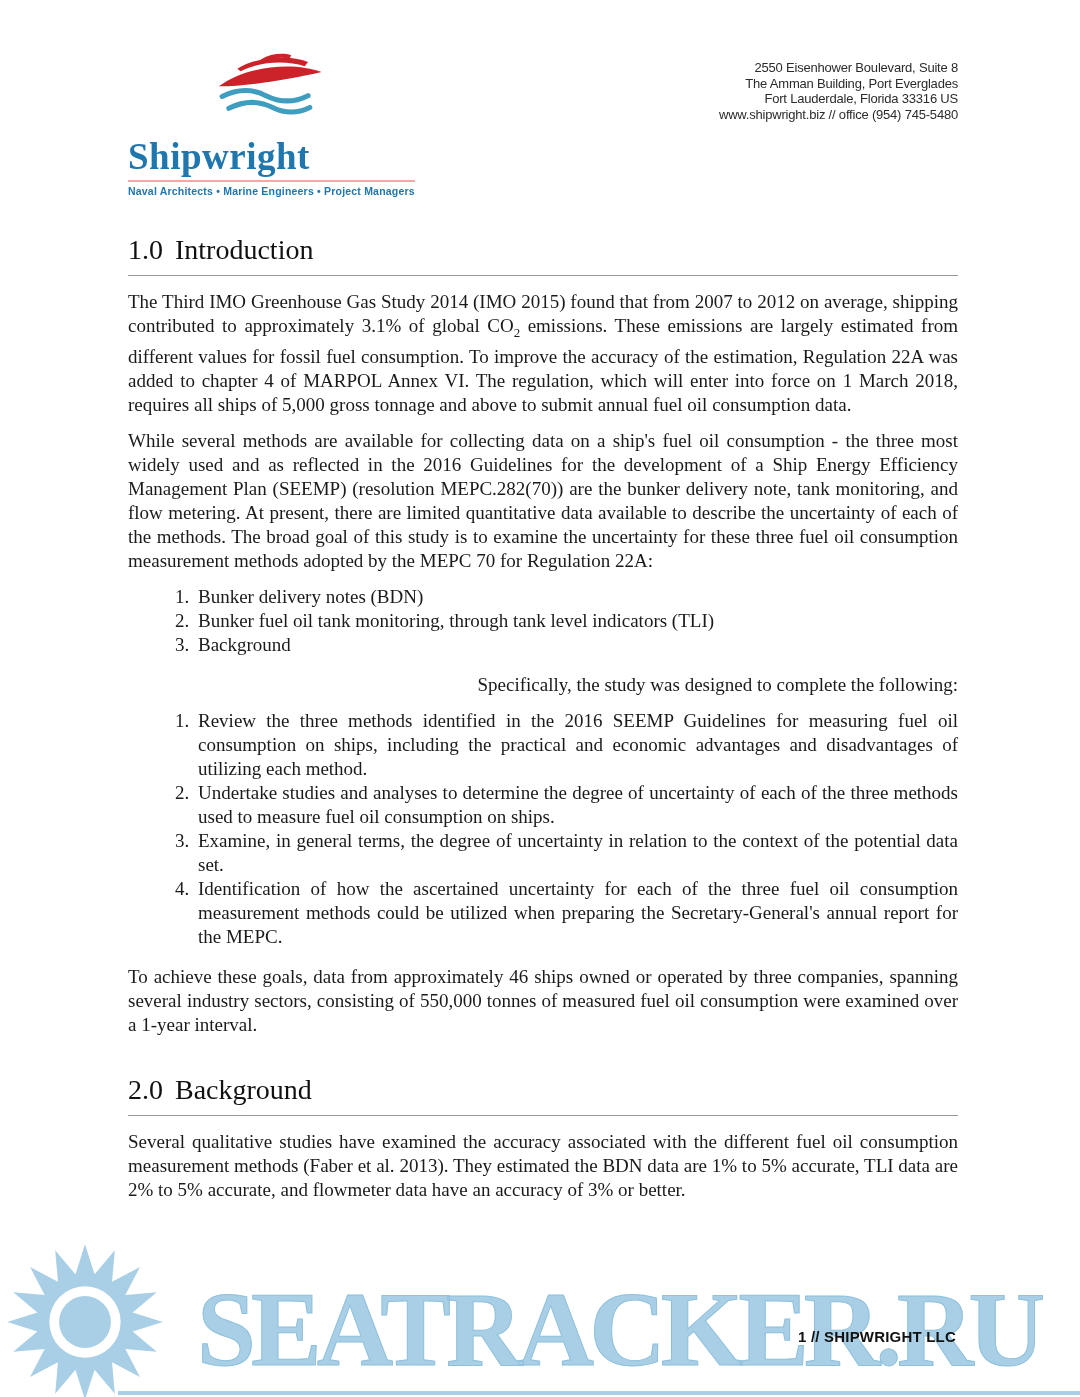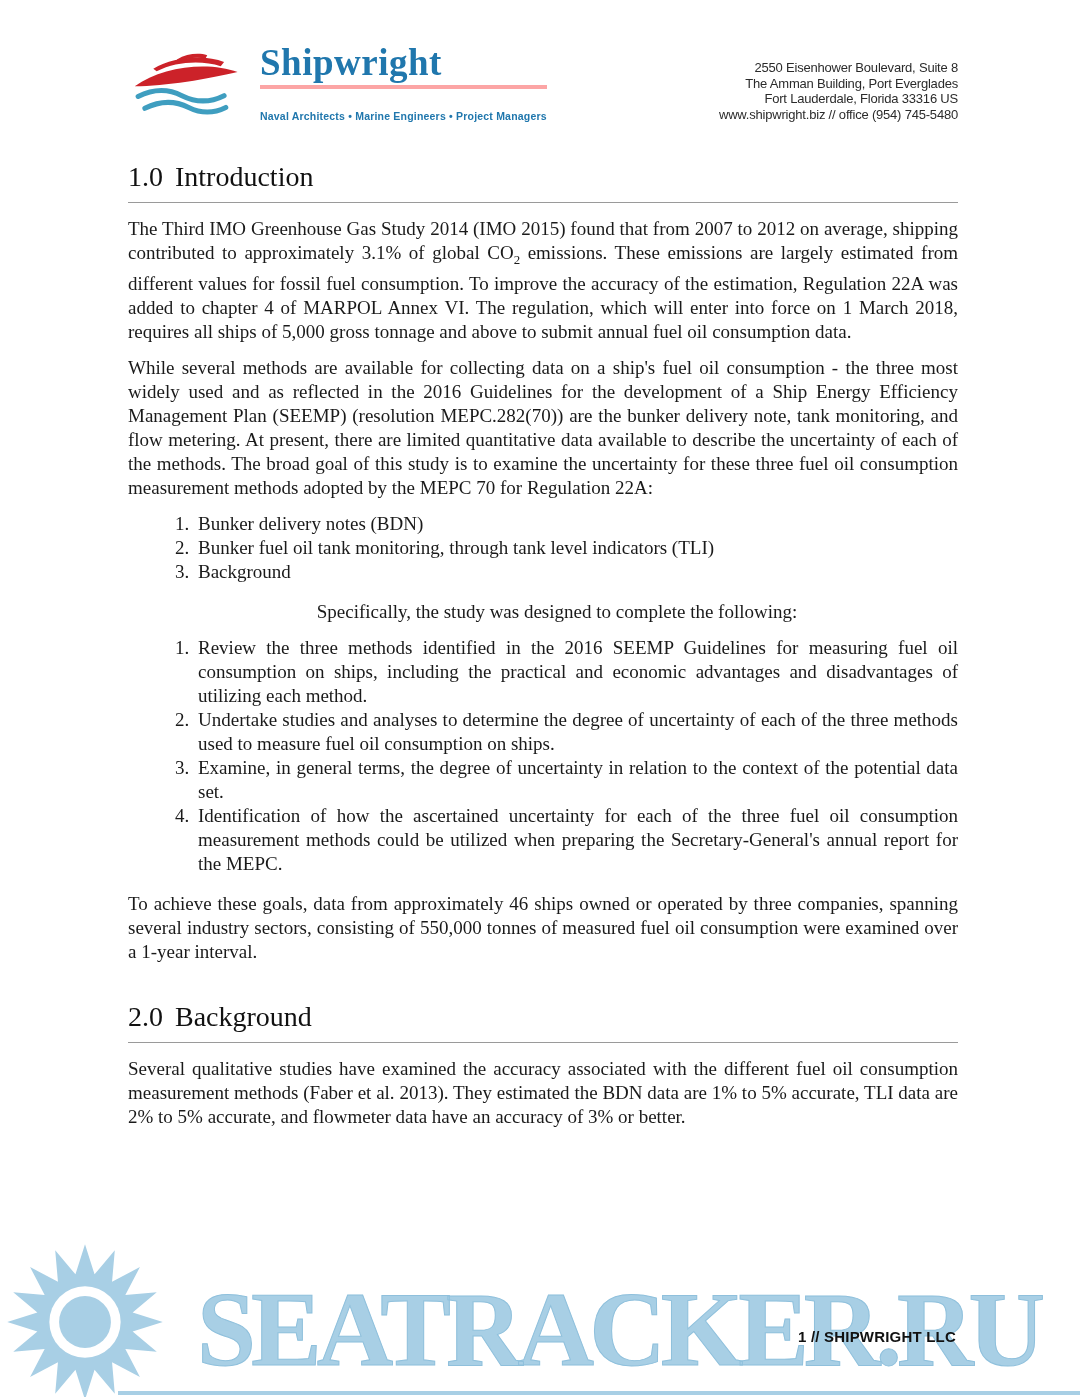--- a/index.html
+++ b/index.html
@@ -10,31 +10,31 @@
     font-family: "Liberation Serif", serif;
     color: #1a1a1a;
   }
   .page { position: relative; width: 1080px; height: 1397px; overflow: hidden; background: #fff; }
 
   
   .letterhead {
     display: flex; justify-content: space-between; align-items: flex-start;
     padding: 42px 122px 0 128px;
   }
-  .logo { display: flex; align-items: center; gap: 14px; }
+  .logo { display: flex; align-items: center; gap: 14px; flex-direction: column; }
   .logo-mark { width: 118px; height: 82px; flex: 0 0 auto; }
   .brand {
     font-family: "Liberation Serif", serif;
     font-size: 37px; font-weight: 700; color: #2077ad; letter-spacing: 0.5px;
     line-height: 1.05;
   }
   .tagline {
     font-family: "Liberation Sans", sans-serif;
     font-size: 10.5px; font-weight: 700; color: #2077ad;
-    border-top: 4px solid #fca5a5; padding-top: 21px; margin-top: 3px;
+    border-top: 2px solid #fca5a5; padding-top: 3px; margin-top: 3px;
     letter-spacing: 0.2px; white-space: nowrap;
   }
   .address {
     text-align: right;
     font-family: "Liberation Sans", sans-serif;
     font-size: 13px; font-weight: 400; color: #2b2b2b;
     line-height: 15.5px; letter-spacing: -0.2px;
     padding-top: 18px;
   }
 
@@ -44,21 +44,21 @@
     font-weight: 400; font-size: 28px; color: #111;
     margin: 36px 0 14px 0; padding-bottom: 8px;
     border-bottom: 1px solid #9a9a9a;
     line-height: 34px;
   }
   h1.section-heading .sec-num { margin-right: 12px; }
   .content p {
     font-size: 19px; line-height: 24px; margin: 0 0 12px 0;
     text-align: justify;
   }
-  .content p.lead-in { text-align: center; margin-left: 28px; }
+  .content p.lead-in { text-align: right; margin-left: 28px; }
   sub { font-size: 0.68em; }
   ol.doc-list {
     margin: 4px 0 16px 0; padding-left: 66px;
     font-size: 19px; line-height: 24px; font-family: Liberation Serif, serif;
   }
   ol.doc-list li { padding-left: 4px; text-align: justify; }
 
   
   .watermark {
     position: absolute; left: 0; right: 0; bottom: 0; height: 170px;

